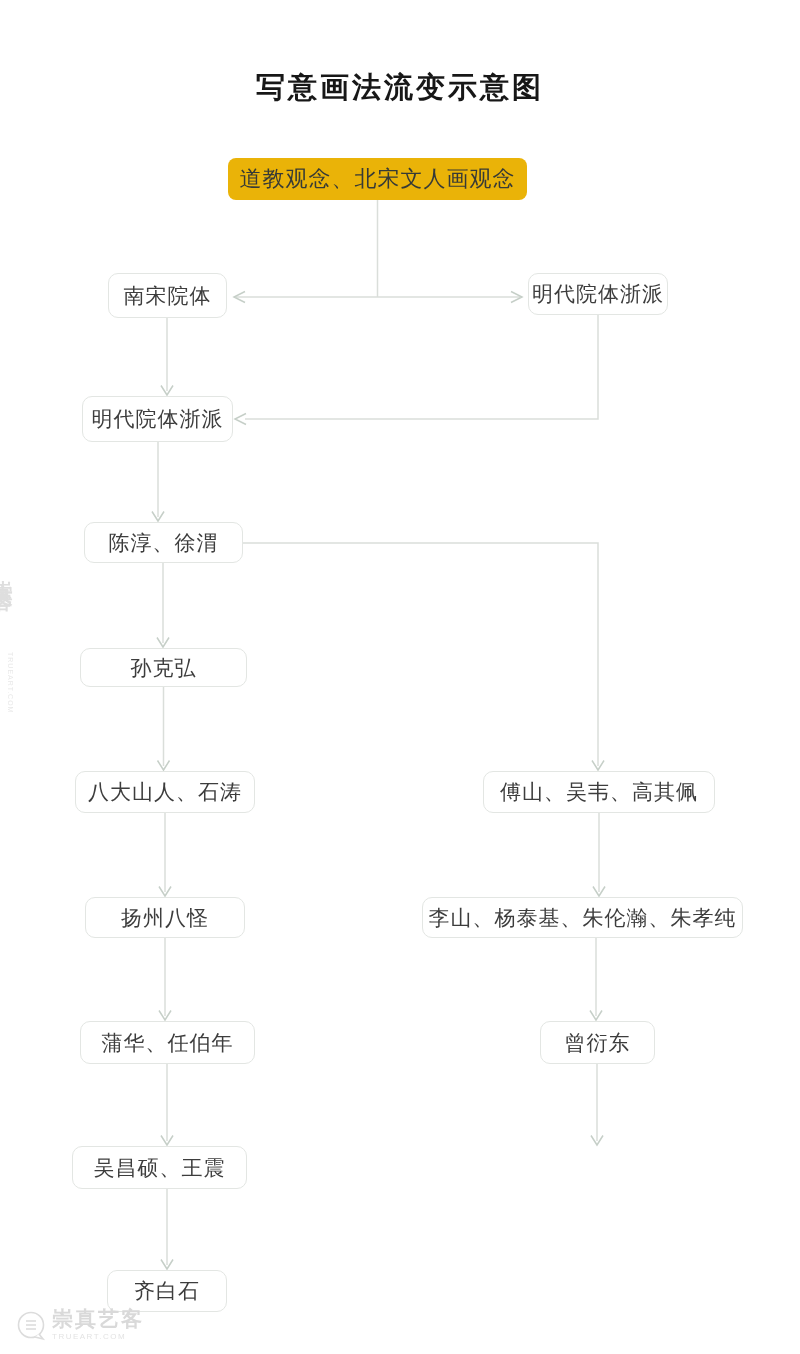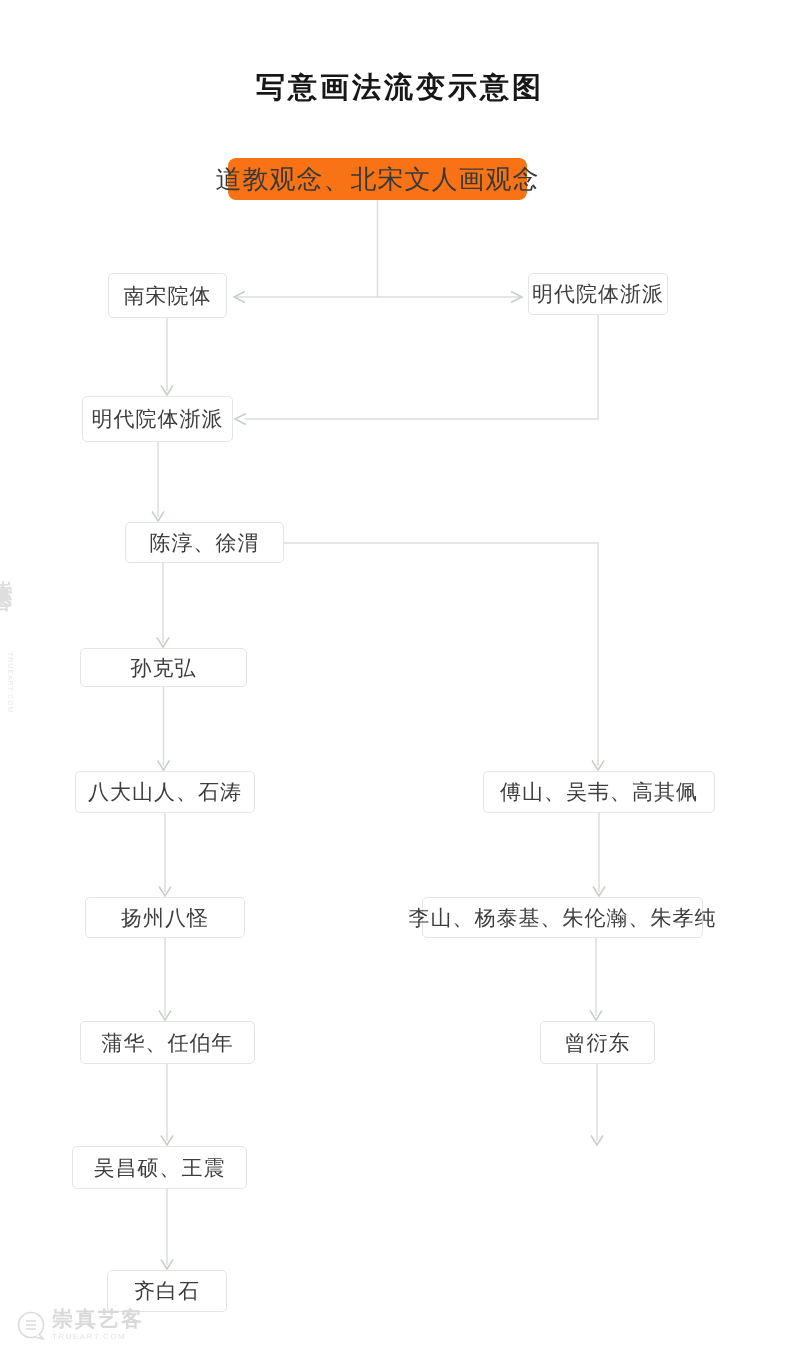--- a/index.html
+++ b/index.html
@@ -10,38 +10,38 @@
   }
   .page-title{
     position:absolute;left:0;top:68px;width:800px;margin:0;
     text-align:center;font-size:29px;font-weight:700;color:#171717;
     letter-spacing:3px;
   }
   .edges{position:absolute;left:0;top:0;}
   .node{
     position:absolute;display:flex;align-items:center;justify-content:center;
     box-sizing:border-box;background:#ffffff;
-    border:1.5px solid #e3e6e3;border-radius:5px;
+    border:1.5px solid #e3e6e3;border-radius:10px;
     font-size:21px;color:#3d3d3d;letter-spacing:1px;white-space:nowrap;
   }
   .node.concept{
-    background:#f97316;border:none;border-radius:8px;color:#363a37;
-    font-size:26px;
+    background:#eab308;border:none;border-radius:8px;color:#363a37;
+    font-size:22px;
   }
   
   .n-concept     {left:228px;top:158px;width:299px;height:42px;}
   .n-nansong     {left:108px;top:273px;width:119px;height:45px;}
   .n-songyuan    {left:528px;top:273px;width:140px;height:42px;}
   .n-mingdai     {left:82px; top:396px;width:151px;height:46px;}
-  .n-chenchun    {left:84px; top:522px;width:159px;height:41px;margin-left:41px;}
+  .n-chenchun    {left:84px; top:522px;width:159px;height:41px;}
   .n-sunkehong   {left:80px; top:648px;width:167px;height:39px;}
   .n-bada        {left:75px; top:771px;width:180px;height:42px;}
   .n-fushan      {left:483px;top:771px;width:232px;height:42px;}
   .n-yangzhou    {left:85px; top:897px;width:160px;height:41px;}
-  .n-lishan      {left:422px;top:897px;width:281px;height:41px;}
+  .n-lishan      {left:422px;top:897px;width:321px;height:41px;}
   .n-puhua       {left:80px; top:1021px;width:175px;height:43px;}
   .n-zengyandong {left:540px;top:1021px;width:115px;height:43px;}
   .n-wuchangshuo {left:72px; top:1146px;width:175px;height:43px;}
   .n-surenshan   {left:540px;top:1146px;width:115px;height:43px;}
   .n-qibaishi    {left:107px;top:1270px;width:120px;height:42px;}
 
   
   .wm-side{
     position:absolute;left:-10px;top:564px;
     writing-mode:vertical-rl;text-orientation:upright;

